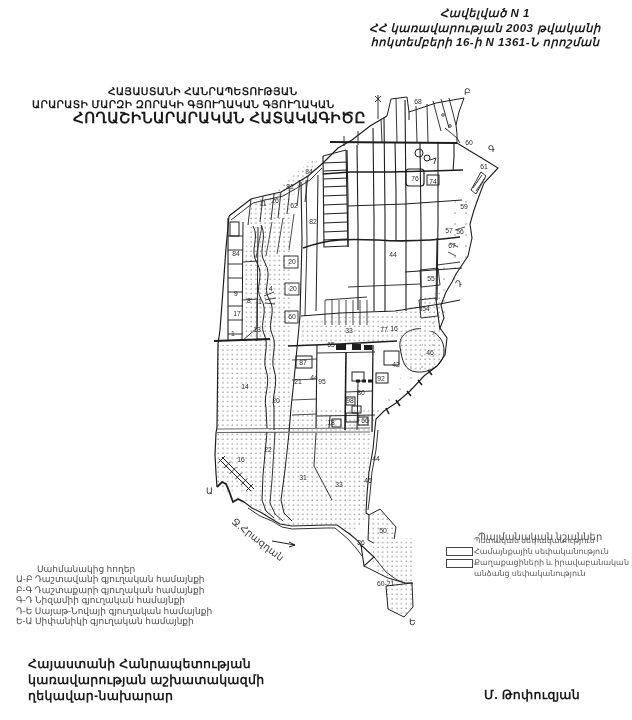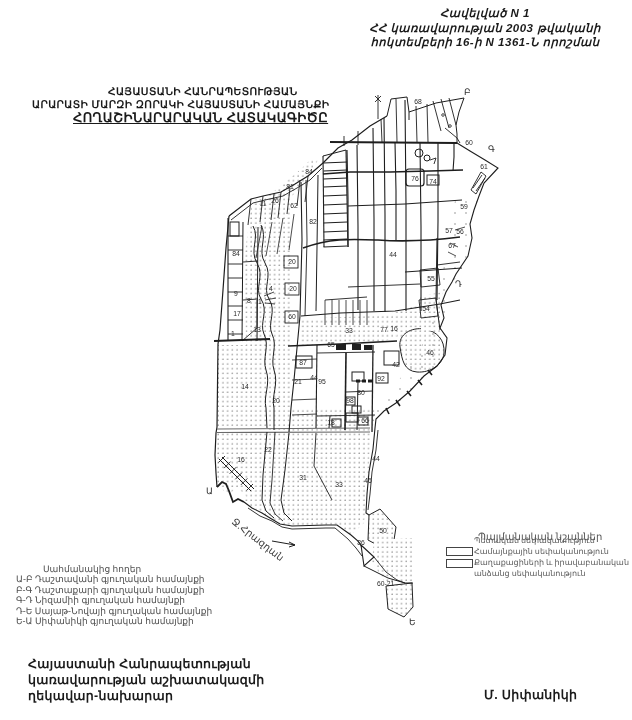--- a/index.html
+++ b/index.html
@@ -7,43 +7,43 @@
 .hdr{position:absolute;font-weight:bold;color:#1a1a1a;font-size:11px;line-height:13.5px;text-align:center;}
 .legend{position:absolute;color:#5a5a5a;font-size:8px;line-height:11px;}
 </style>
 </head>
 <body>
 
 <div class="hdr" style="left:354px;top:6px;width:262px;font-size:11.5px;letter-spacing:0.5px;line-height:14.5px;font-style:italic;">Հավելված N 1<br>ՀՀ կառավարության 2003 թվականի<br>հոկտեմբերի 16-ի N 1361-Ն որոշման</div>
 
 <div class="hdr" style="left:108px;top:85px;font-size:10.5px;letter-spacing:0.4px;white-space:nowrap;">ՀԱՅԱՍՏԱՆԻ ՀԱՆՐԱՊԵՏՈՒԹՅԱՆ</div>
 
-<div class="hdr" style="left:32px;top:98px;font-size:10.5px;letter-spacing:0.4px;white-space:nowrap;">ԱՐԱՐԱՏԻ ՄԱՐԶԻ ԶՈՐԱԿԻ ՀԱՅԱՍՏԱՆԻ ՀԱՄԱՅՆՔԻ</div>
-
-<div class="hdr" style="left:73px;top:111px;font-size:13px;letter-spacing:0.4px;white-space:nowrap;text-decoration:underline;">ՀՈՂԱՇԻՆԱՐԱՐԱԿԱՆ ՀԱՏԱԿԱԳԻԾԸ</div>
+<div class="hdr" style="left:32px;top:98px;font-size:10.5px;letter-spacing:0.4px;white-space:nowrap;">ԱՐԱՐԱՏԻ ՄԱՐԶԻ ԶՈՐԱԿԻ ԳՅՈՒՂԱԿԱՆ ԳՅՈՒՂԱԿԱՆ</div>
+
+<div class="hdr" style="left:73px;top:111px;font-size:15px;letter-spacing:0.4px;white-space:nowrap;">ՀՈՂԱՇԻՆԱՐԱՐԱԿԱՆ ՀԱՏԱԿԱԳԻԾԸ</div>
 
 <div class="legend" style="left:478px;top:531px;font-size:10px;color:#555;">Պայմանական նշաններ</div>
 
 <div class="legend" style="left:474px;top:535px;white-space:nowrap;font-family:Liberation Serif, serif;">Պետական սեփականություն<br>Համայնքային սեփականություն<br>Քաղաքացիների և իրավաբանական<br>անձանց սեփականություն</div>
 
 <div style="position:absolute;left:446px;top:547px;width:25px;height:7px;border:1px solid #444;"></div>
 
 <div style="position:absolute;left:446px;top:559px;width:25px;height:7px;border:1px solid #444;"></div>
 
 <div class="legend" style="left:16px;top:564px;color:#4f4f4f;font-size:9px;line-height:10.4px;">
-<span style="margin-left:27px;">Սահմանակից հողեր</span><br>
+<span style="margin-left:21px;">Սահմանակից հողեր</span><br>
 Ա-Բ Դաշտավանի գյուղական համայնքի<br>
 Բ-Գ Դաշտաքարի գյուղական համայնքի<br>
 Գ-Դ Նիզամիի գյուղական համայնքի<br>
 Դ-Ե Սայաթ-Նովայի գյուղական համայնքի<br>
 Ե-Ա Սիփանիկի գյուղական համայնքի</div>
 
 <div class="hdr" style="left:28px;top:656px;text-align:left;font-size:12.5px;letter-spacing:0.3px;line-height:16px;">Հայաստանի Հանրապետության<br>կառավարության աշխատակազմի<br>ղեկավար-նախարար</div>
 
-<div class="hdr" style="left:484px;top:689px;text-align:left;font-size:12.5px;letter-spacing:0.3px;">Մ. Սիփանիկի</div>
+<div class="hdr" style="left:484px;top:689px;text-align:left;font-size:12.5px;letter-spacing:0.3px;">Մ. Թոփուզյան</div>
 <svg width="632" height="720" viewBox="0 0 632 720" style="position:absolute;left:0;top:0;">
 <defs>
 <pattern id="dots" width="4.7" height="4.7" patternUnits="userSpaceOnUse">
 <rect width="4.7" height="4.7" fill="white"></rect>
 <circle cx="2" cy="2" r="0.55" fill="#3d3d3d"></circle>
 </pattern>
 <pattern id="dots2" width="7" height="7" patternUnits="userSpaceOnUse">
 <circle cx="3" cy="3" r="0.7" fill="#666"></circle>
 </pattern>
 <pattern id="dots3" width="11" height="11" patternUnits="userSpaceOnUse">

